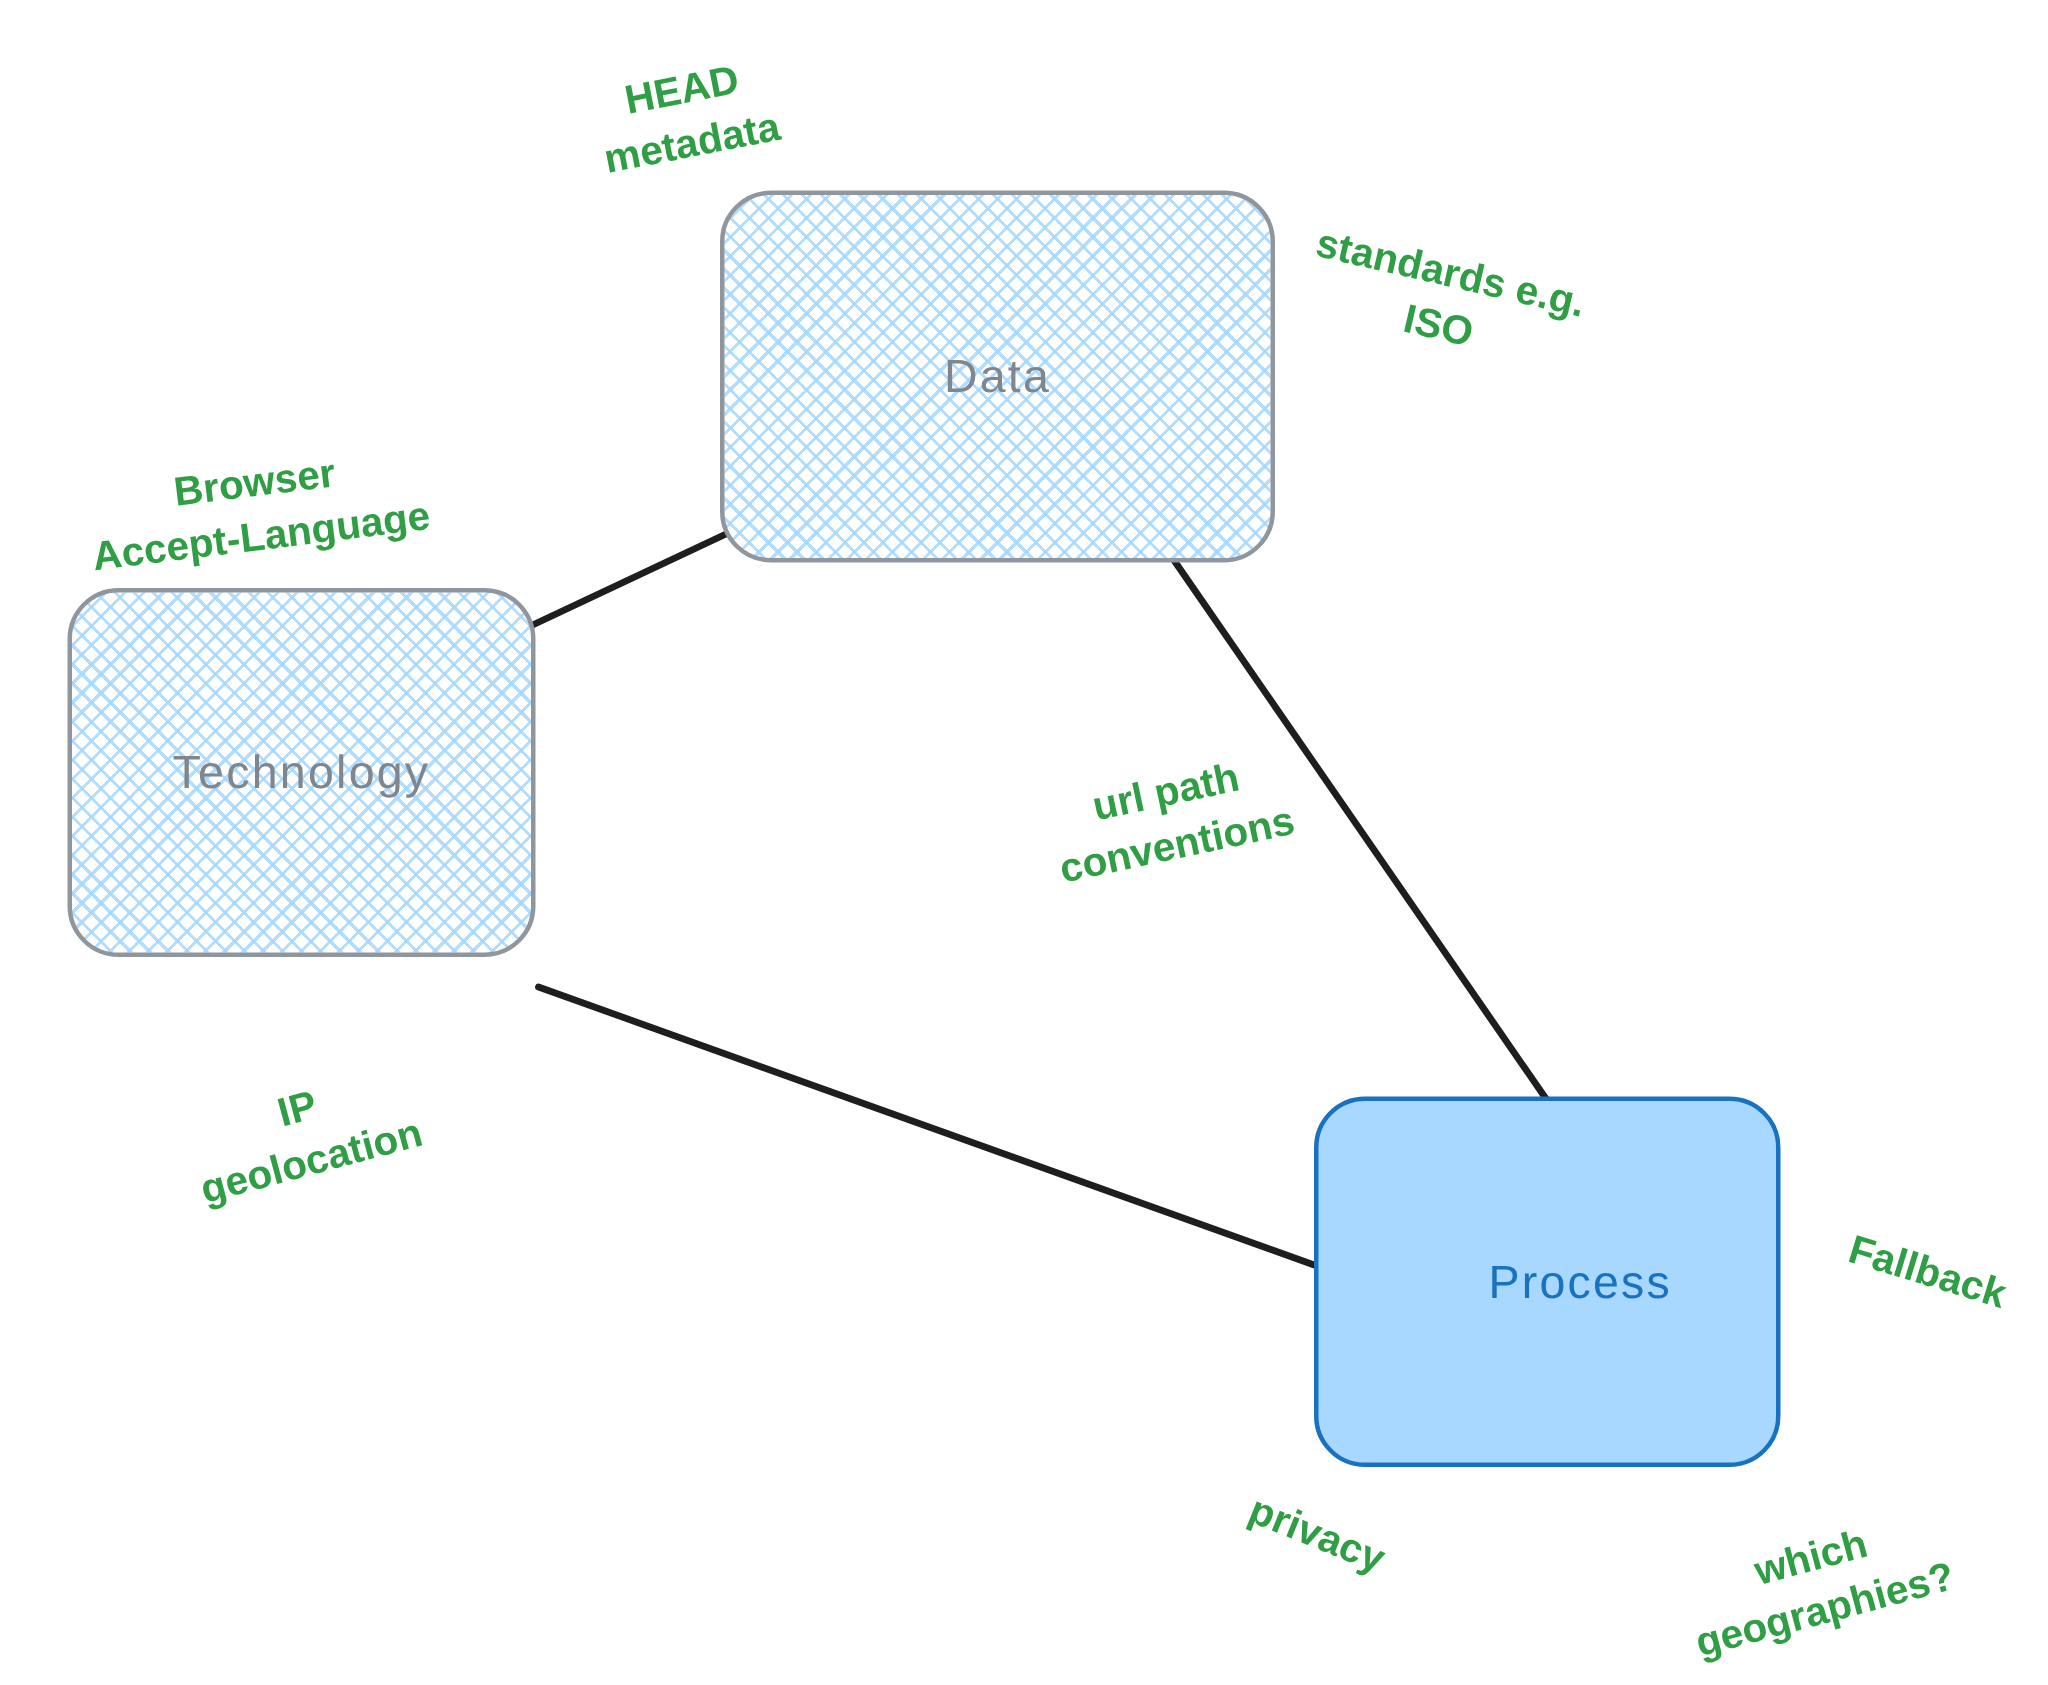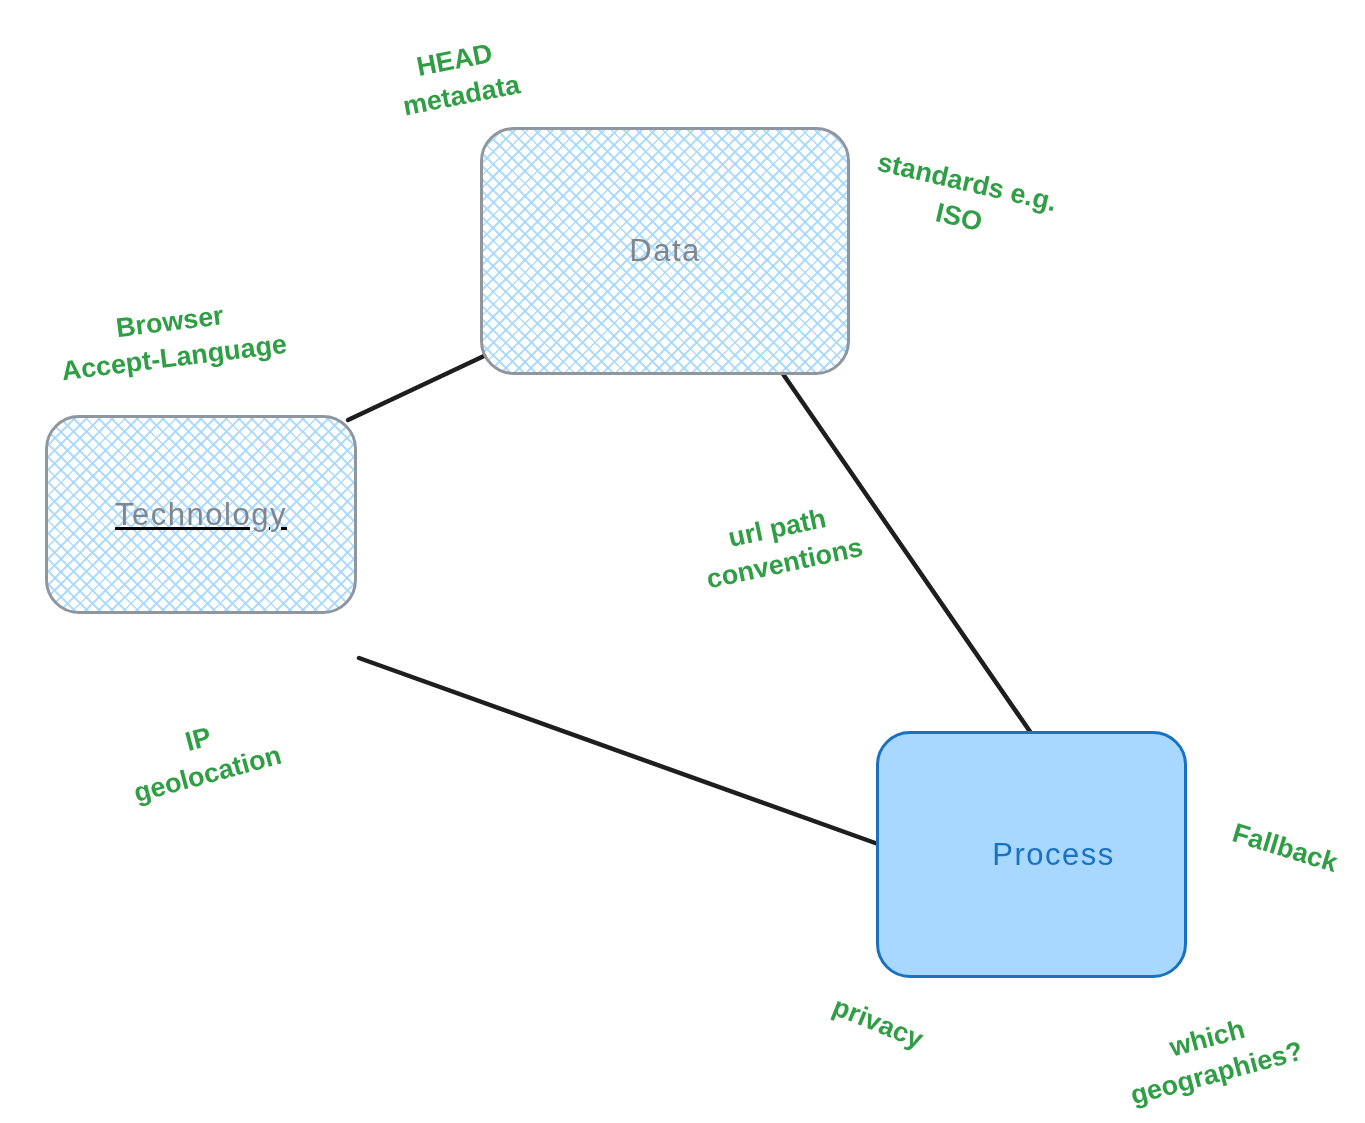--- a/index.html
+++ b/index.html
@@ -64,21 +64,21 @@
   <svg class="connectors" viewBox="0 0 1365 1123">
     <line x1="348" y1="420" x2="484" y2="356"></line>
     <line x1="783" y1="374" x2="1031" y2="733"></line>
     <line x1="359" y1="658" x2="878" y2="844"></line>
   </svg>
 
   <div class="node hatch" style="left:480px;top:127px;width:370px;height:248px;">
     <span class="node-label">Data</span>
   </div>
 
-  <div class="node hatch" style="left:45px;top:415px;width:312px;height:199px;text-decoration:underline;">
+  <div class="node hatch" style="left:45px;top:392px;width:312px;height:246px;">
     <span class="node-label">Technology</span>
   </div>
 
   <div class="node solid" style="left:876px;top:731px;width:311px;height:247px;">
     <span class="node-label">Process</span>
   </div>
 
   <div class="ann" style="left:458px;top:78px;--rot:-11deg;">
     <span class="ln">HEAD</span>
     <span class="ln">metadata</span>

